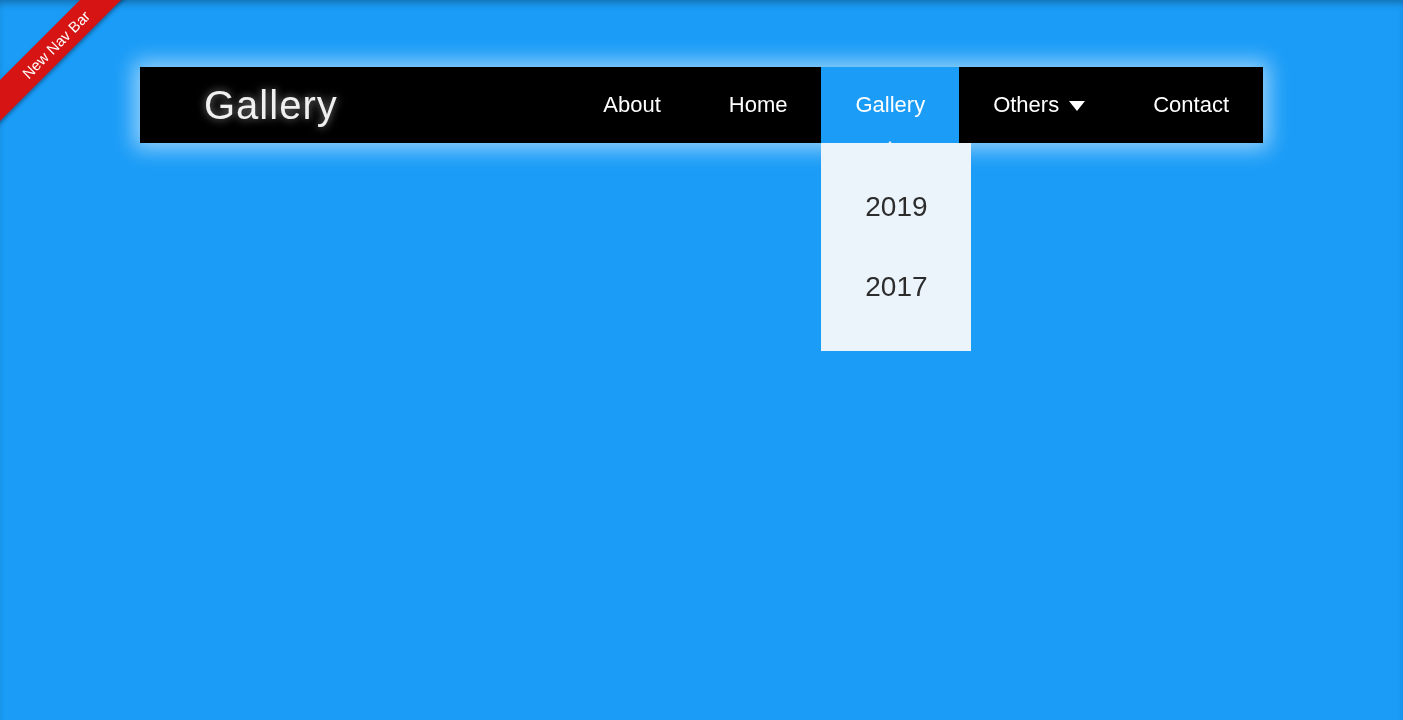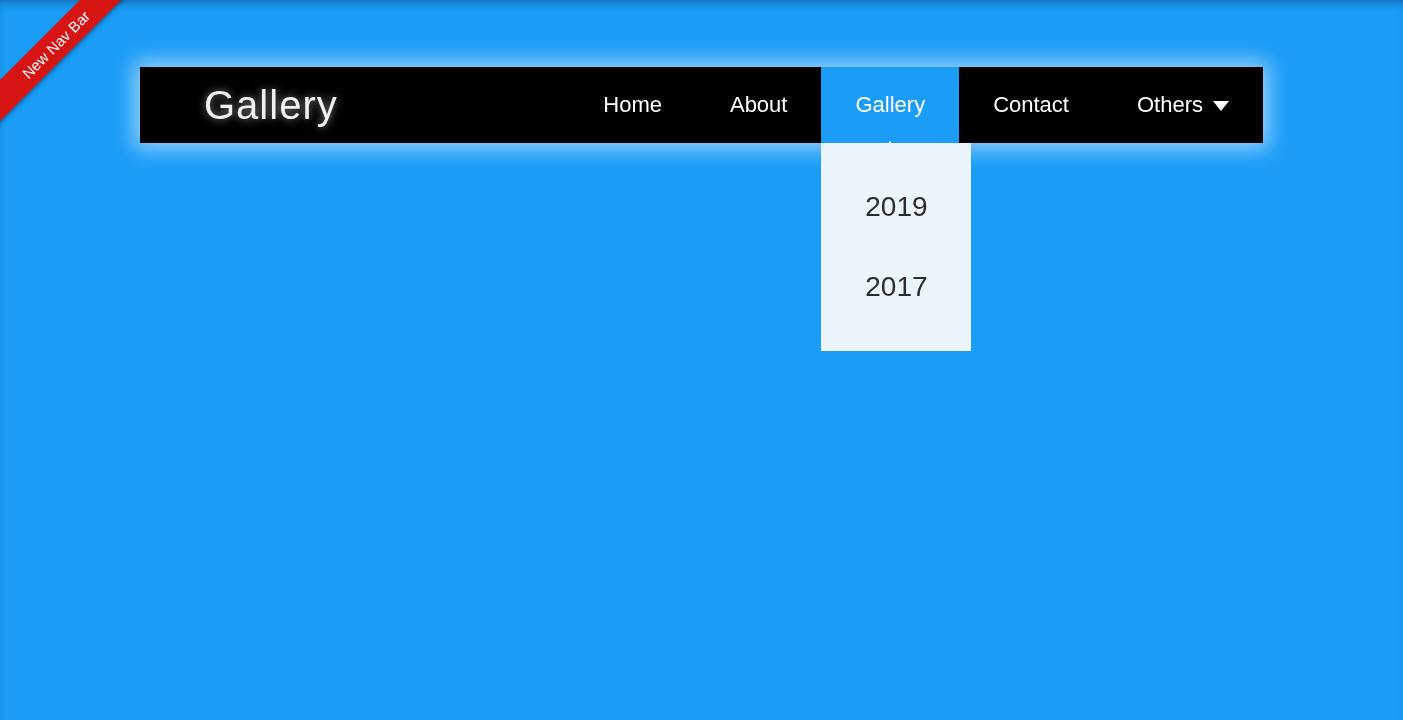--- a/index.html
+++ b/index.html
@@ -140,48 +140,48 @@
 
 <div class="ribbon">
   <div class="ribbon-band">New Nav Bar</div>
 </div>
 
 <nav class="navbar">
   <div class="brand">Gallery</div>
   <ul class="menu">
 
     <li>
-      <a href="#">Home</a>
+      <a href="#">About</a>
     </li>
 
     <li>
-      <a href="#">About</a>
+      <a href="#">Home</a>
     </li>
 
     <li class="active">
       <a href="#">Gallery</a>
       <ul class="dropdown-menu">
         <li>
           <a href="#">2019</a>
         </li>
         <li>
           <a href="#">2017</a>
         </li>
       </ul>
     </li>
 
     <li>
-      <a href="#">Contact</a>
-    </li>
-
-    <li>
       <a href="#">
         <span>Others</span>
         <span class="caret">
           <svg viewBox="0 0 16 12">
               <polygon points="0,2 16,2 8,12"></polygon>
             </svg>
         </span>
       </a>
     </li>
 
+    <li>
+      <a href="#">Contact</a>
+    </li>
+
   </ul>
 </nav>
 
 </body></html>

